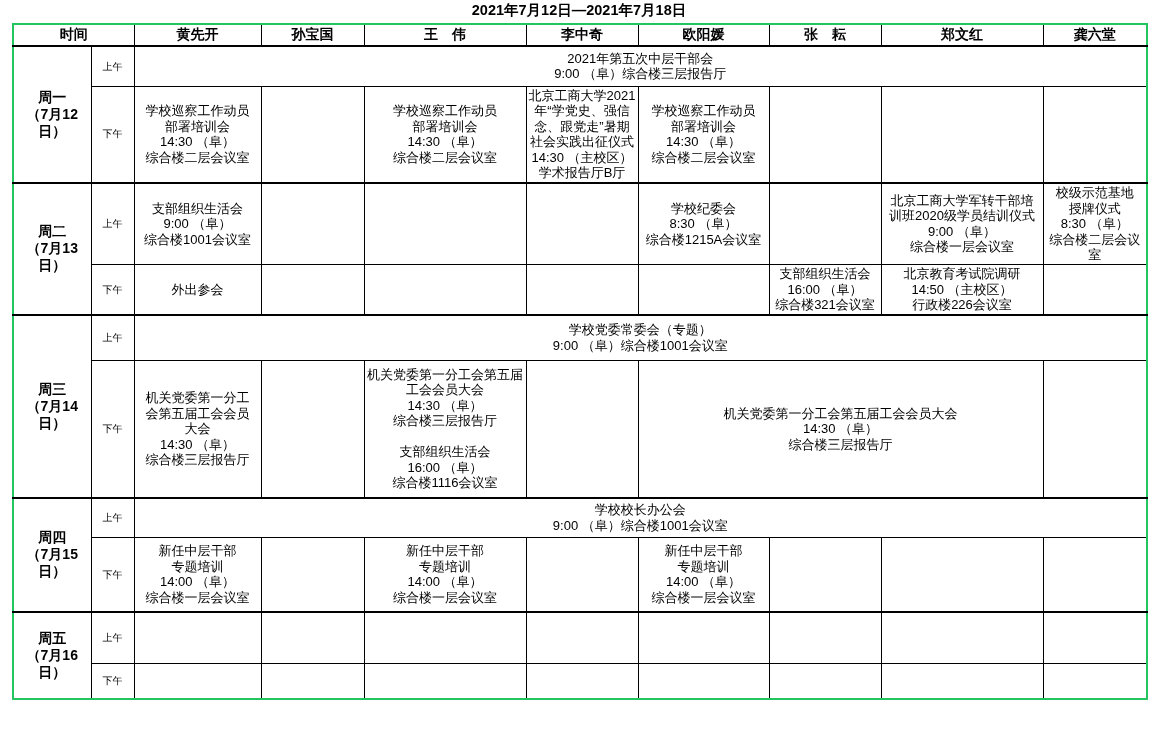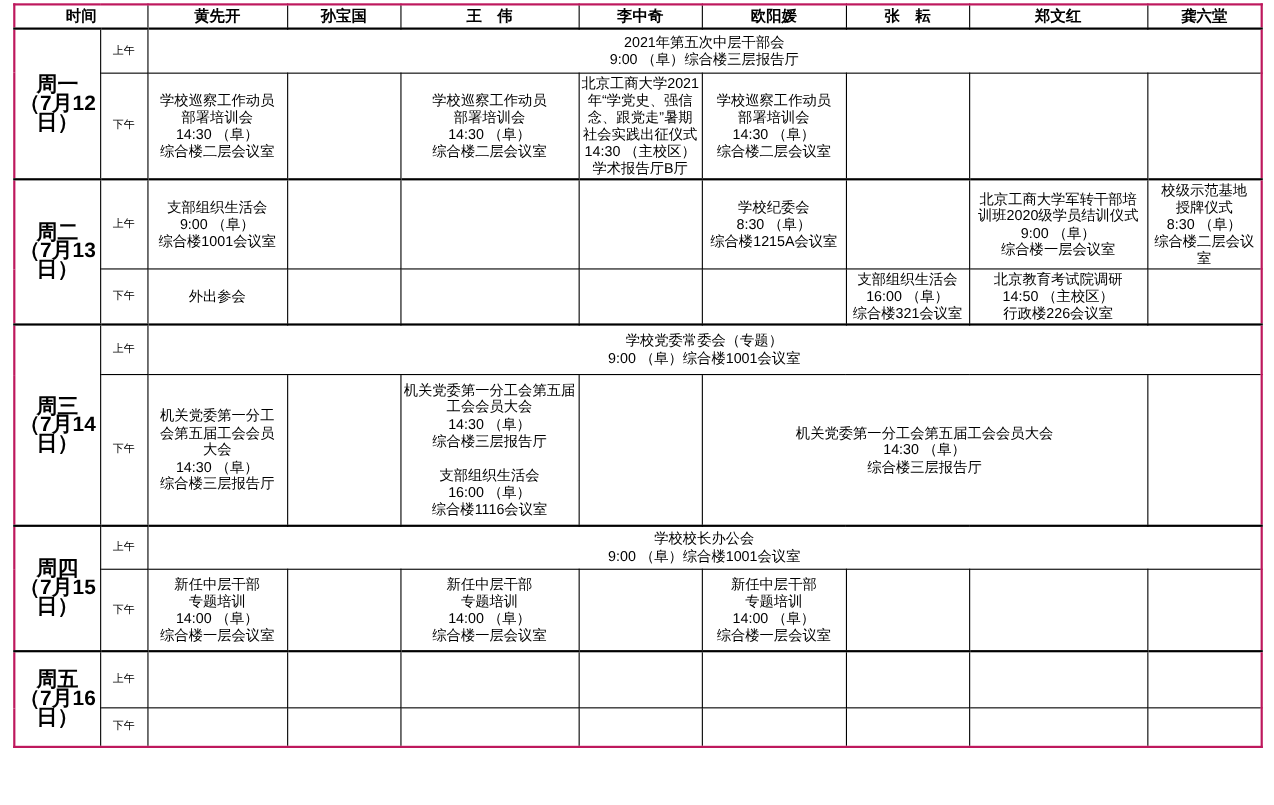--- a/index.html
+++ b/index.html
@@ -22,57 +22,58 @@
     font-size: 14.5px;
     font-weight: bold;
     margin-top: 1px;
   }
   table.schedule {
     border-collapse: collapse;
     table-layout: fixed;
     width: 1134px;
     margin-left: 12px;
     margin-top: 3px;
-    border: 2px solid #be185d;
+    border: 2px solid #22c55e;
   }
   td {
     border: 1px solid #000;
     text-align: center;
     vertical-align: middle;
     font-size: 13px;
     line-height: 15.5px;
     padding: 1px 2px;
     overflow: hidden;
   }
   tr.header-row td {
     font-weight: bold;
     font-size: 14px;
     padding: 0;
   }
   tr.day-start td { border-top: 2px solid #000; }
-  td.day-cell { font-weight: bold; font-size: 19px; line-height: 17px; margin-top: 37px; }
+  td.day-cell { font-weight: bold; font-size: 14px; line-height: 17px; margin-top: 37px; }
   td.period-cell { font-size: 10px; }
   td.event-cell .line { white-space: nowrap; }
   
   tbody tr:nth-child(1)  { height: 22px; }
   tbody tr:nth-child(2)  { height: 40px; }
   tbody tr:nth-child(3)  { height: 93px; }
   tbody tr:nth-child(4)  { height: 82px; }
   tbody tr:nth-child(5)  { height: 47px; }
   tbody tr:nth-child(6)  { height: 46px; }
   tbody tr:nth-child(7)  { height: 137px; }
   tbody tr:nth-child(8)  { height: 40px; }
   tbody tr:nth-child(9)  { height: 74px; }
   tbody tr:nth-child(10) { height: 52px; }
   tbody tr:nth-child(11) { height: 35px; }
 </style>
 </head>
 <body>
 
 <div class="page">
+  <div class="subtitle">2021年7月12日—2021年7月18日</div>
   <table class="schedule">
     <colgroup>
       <col style="width:78px">
       <col style="width:43px">
       <col style="width:127px">
       <col style="width:103px">
       <col style="width:162px">
       <col style="width:112px">
       <col style="width:131px">
       <col style="width:112px">

